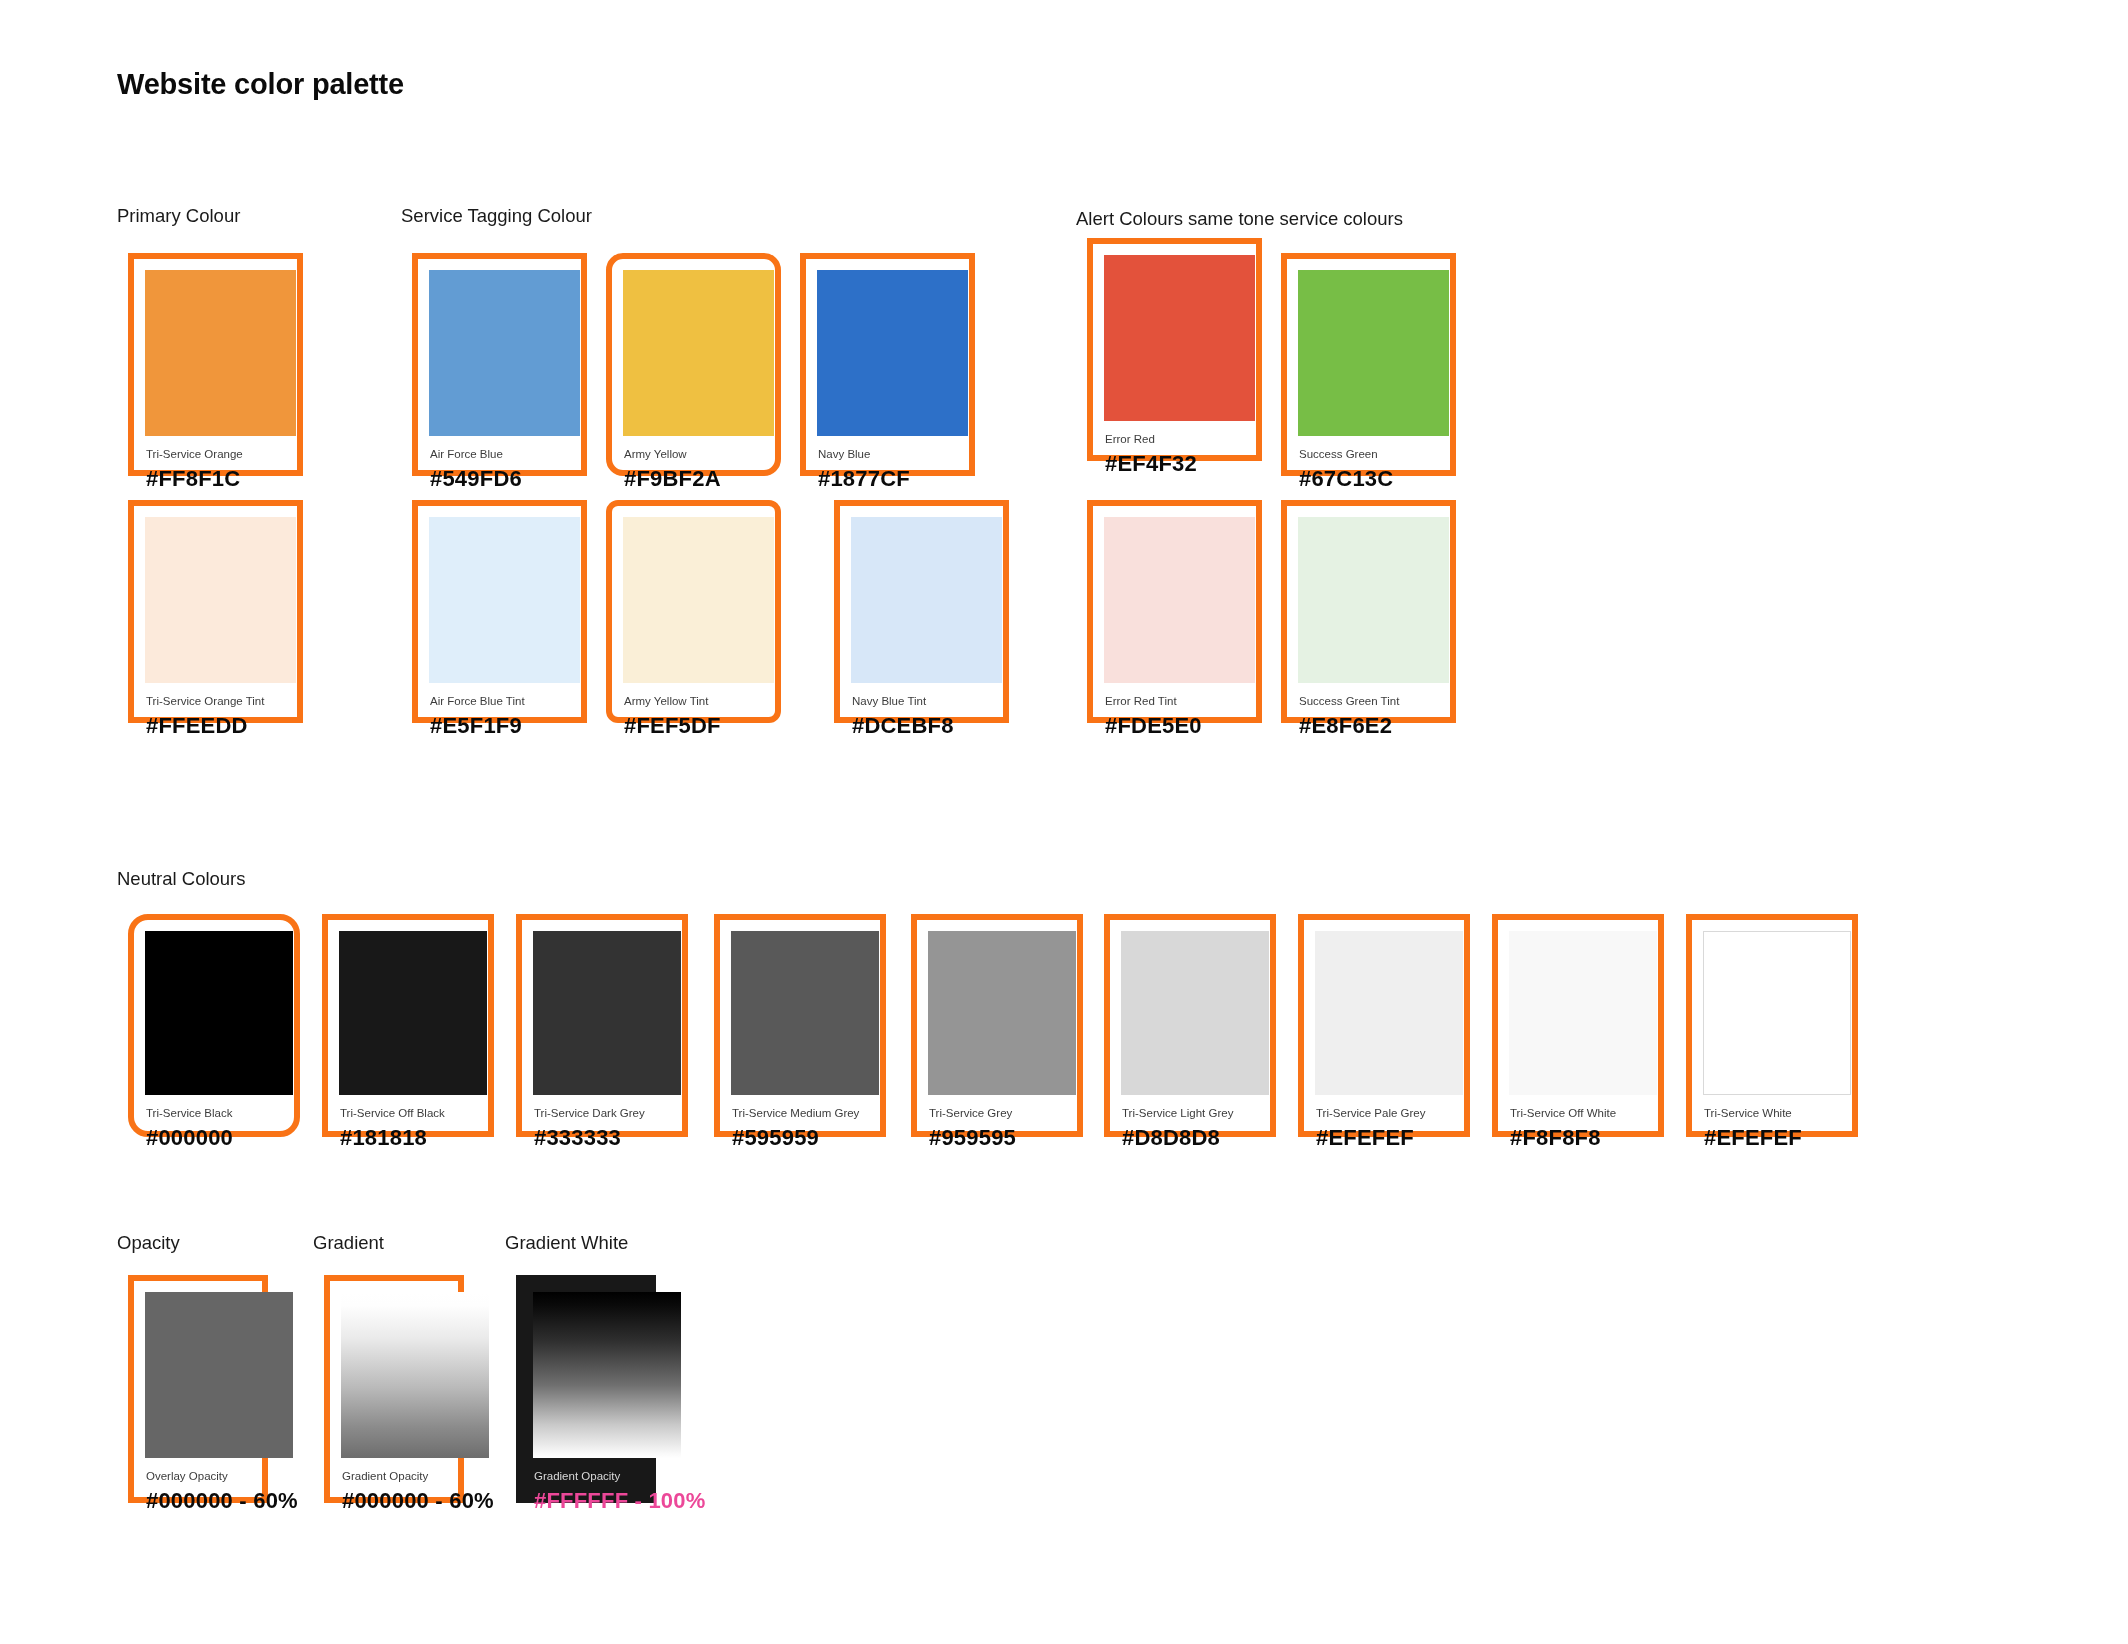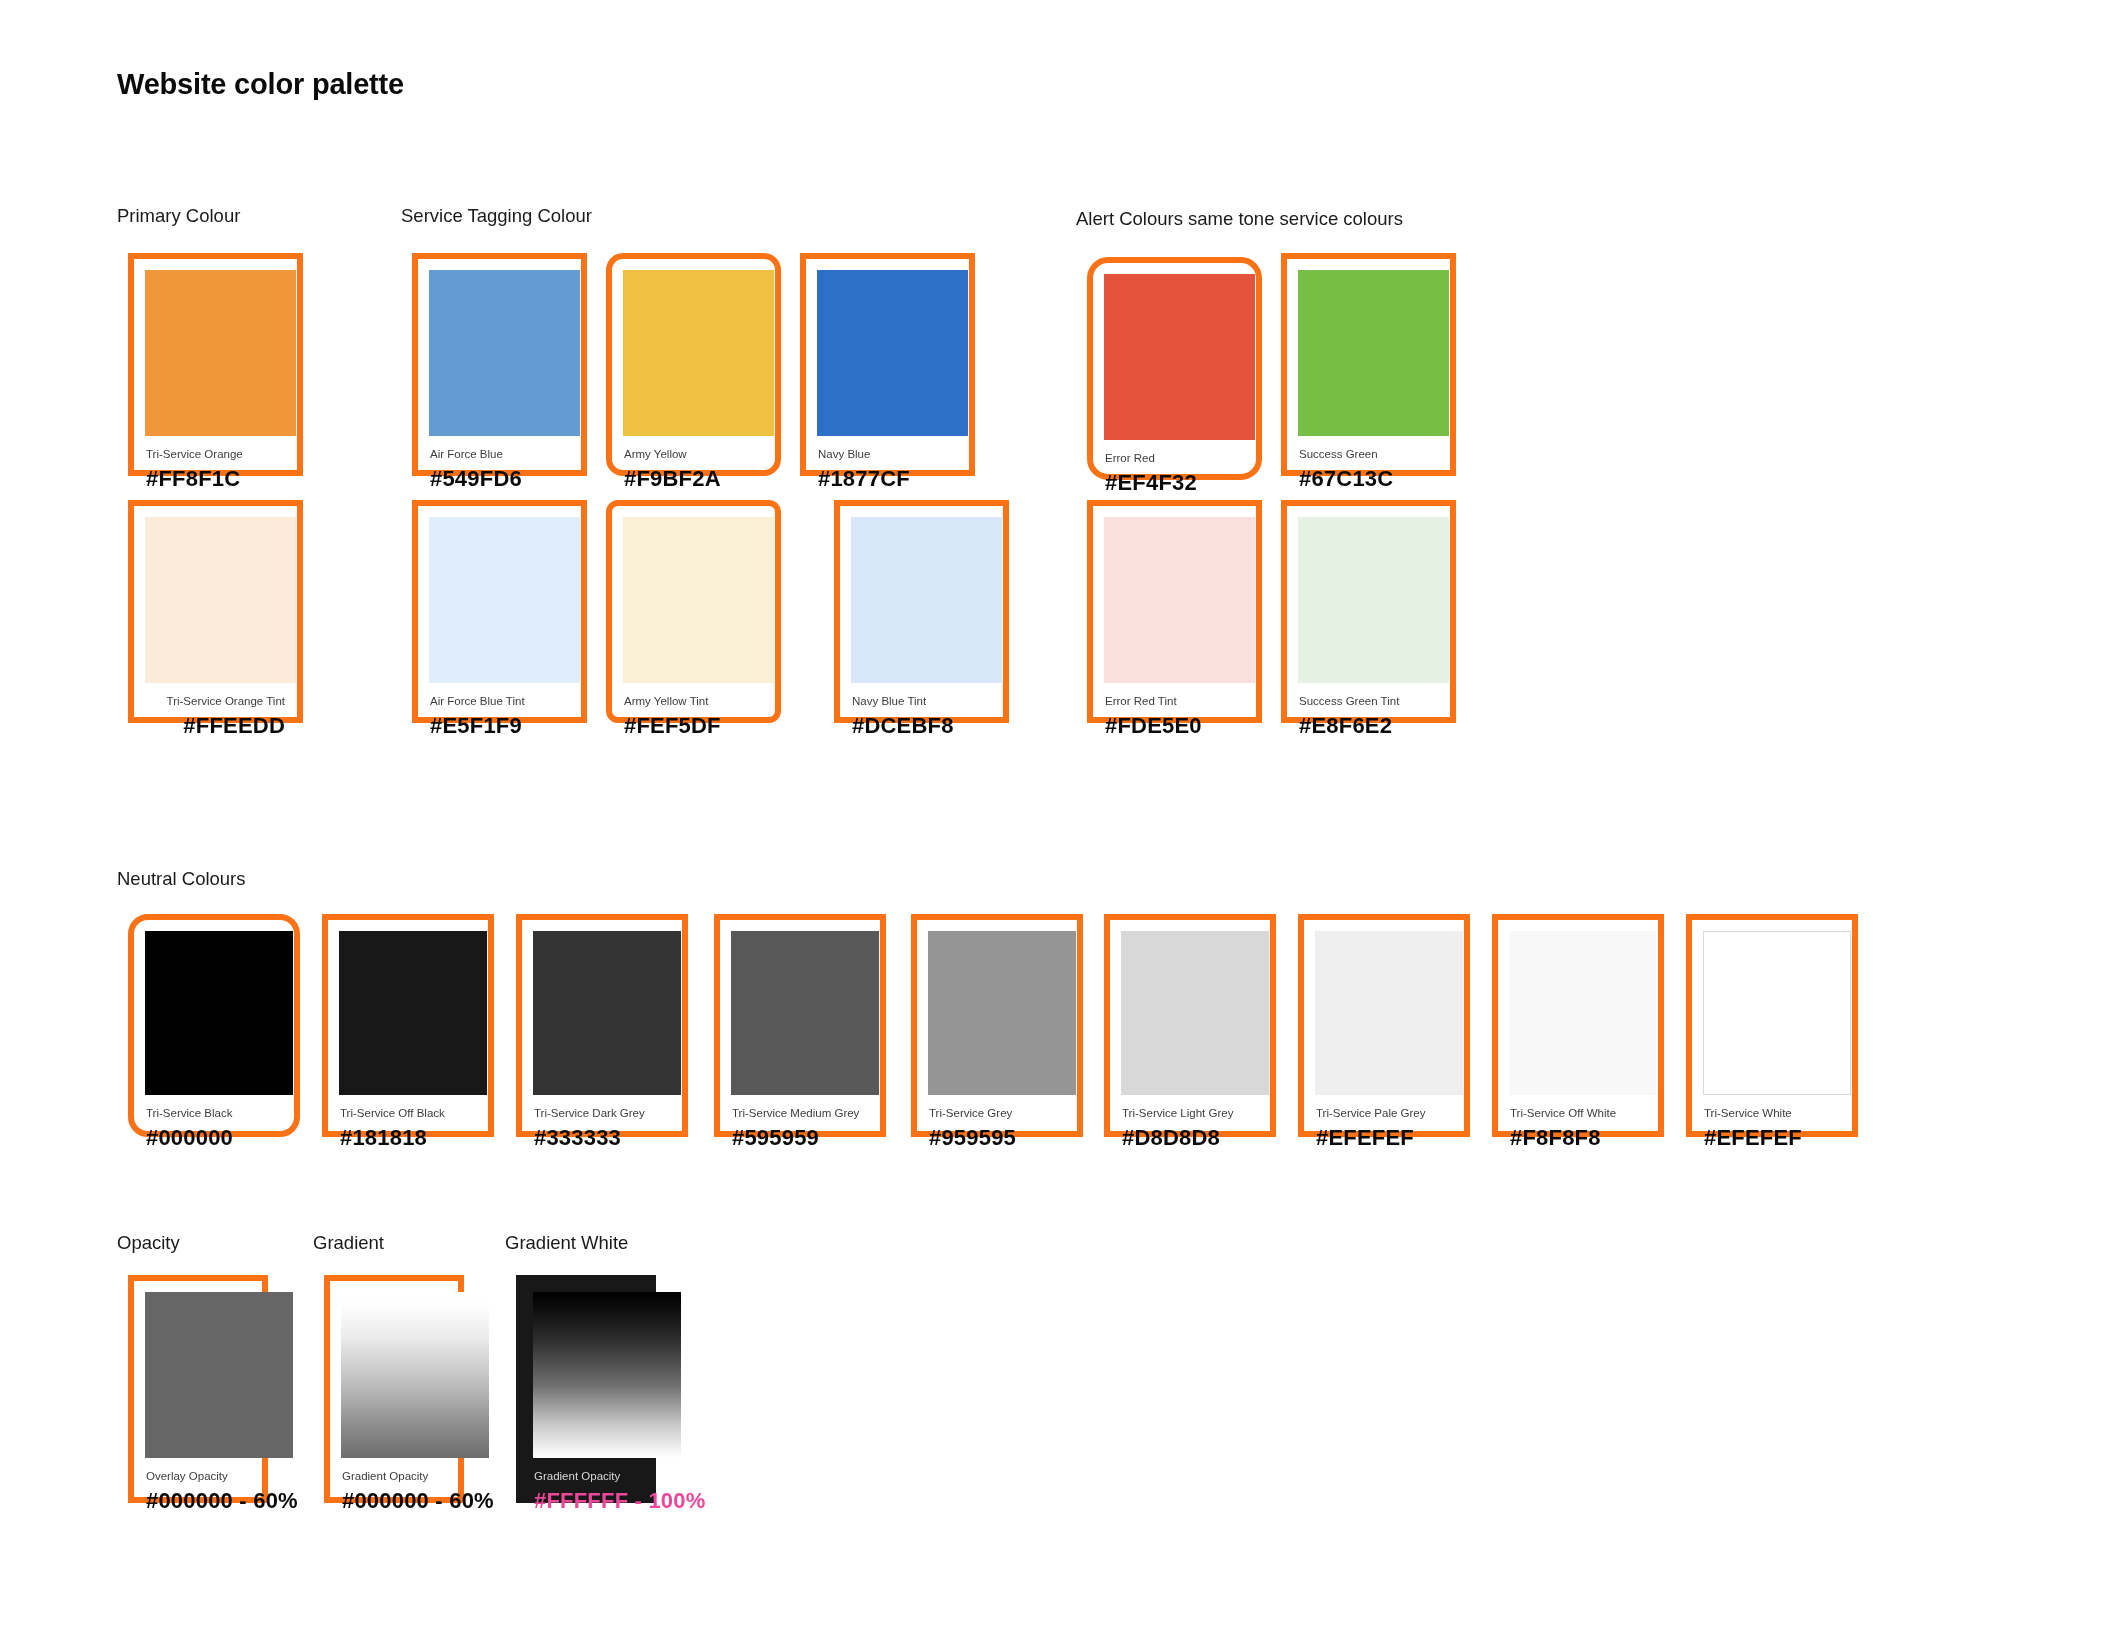--- a/index.html
+++ b/index.html
@@ -114,21 +114,21 @@
   <div class="section-label" style="left:505px; top:1232px;">Gradient White</div>
 
   <div class="grp-brand">
     <div class="card" style="left:117px; top:253px;">
       <div class="chip" style="background: rgb(240, 150, 59);"></div>
       <div class="meta">
         <div class="name">Tri-Service Orange</div>
         <div class="hex">#FF8F1C</div>
       </div>
     </div>
-    <div class="card" style="left:117px; top:500px;text-align:right;">
+    <div class="card" style="left:117px; top:500px;">
       <div class="chip" style="background: rgb(252, 234, 219);"></div>
       <div class="meta">
         <div class="name">Tri-Service Orange Tint</div>
         <div class="hex">#FFEEDD</div>
       </div>
     </div>
 
     <div class="card" style="left:401px; top:253px;">
       <div class="chip" style="background: rgb(98, 156, 211);"></div>
       <div class="meta">
@@ -165,21 +165,21 @@
       </div>
     </div>
     <div class="card" style="left:823px; top:500px;">
       <div class="chip" style="background: rgb(215, 231, 248);"></div>
       <div class="meta">
         <div class="name">Navy Blue Tint</div>
         <div class="hex">#DCEBF8</div>
       </div>
     </div>
 
-    <div class="card" style="left:1076px; top:257px;border-radius:21px;">
+    <div class="card" style="left:1076px; top:238px;">
       <div class="chip" style="background: rgb(227, 82, 59);"></div>
       <div class="meta">
         <div class="name">Error Red</div>
         <div class="hex">#EF4F32</div>
       </div>
     </div>
     <div class="card" style="left:1270px; top:253px;">
       <div class="chip" style="background: rgb(119, 190, 70);"></div>
       <div class="meta">
         <div class="name">Success Green</div>

